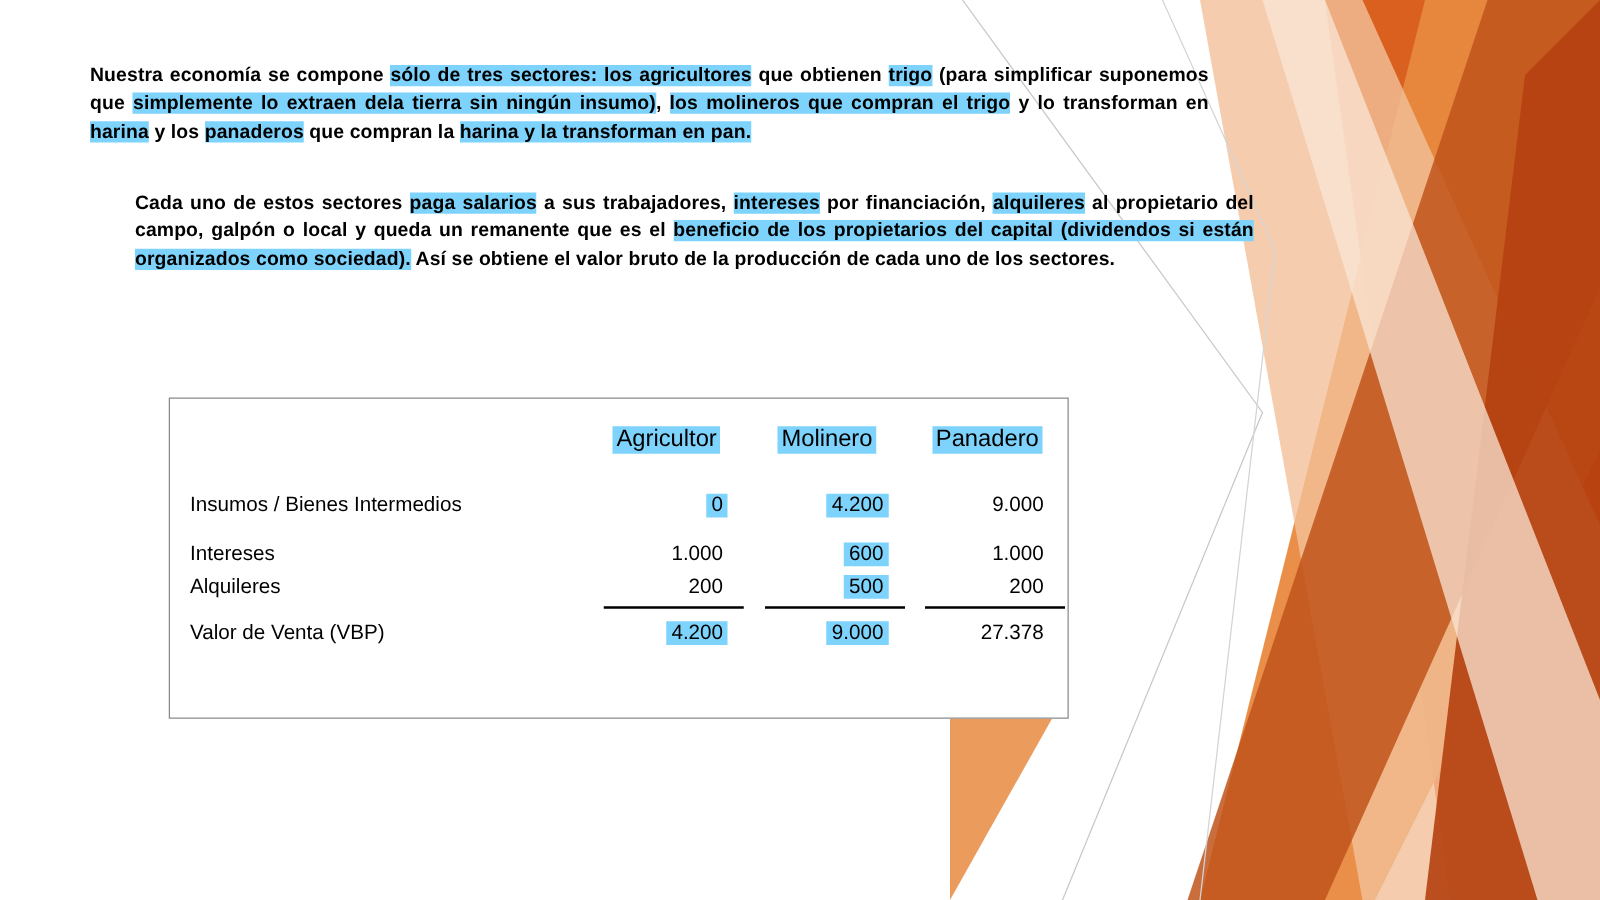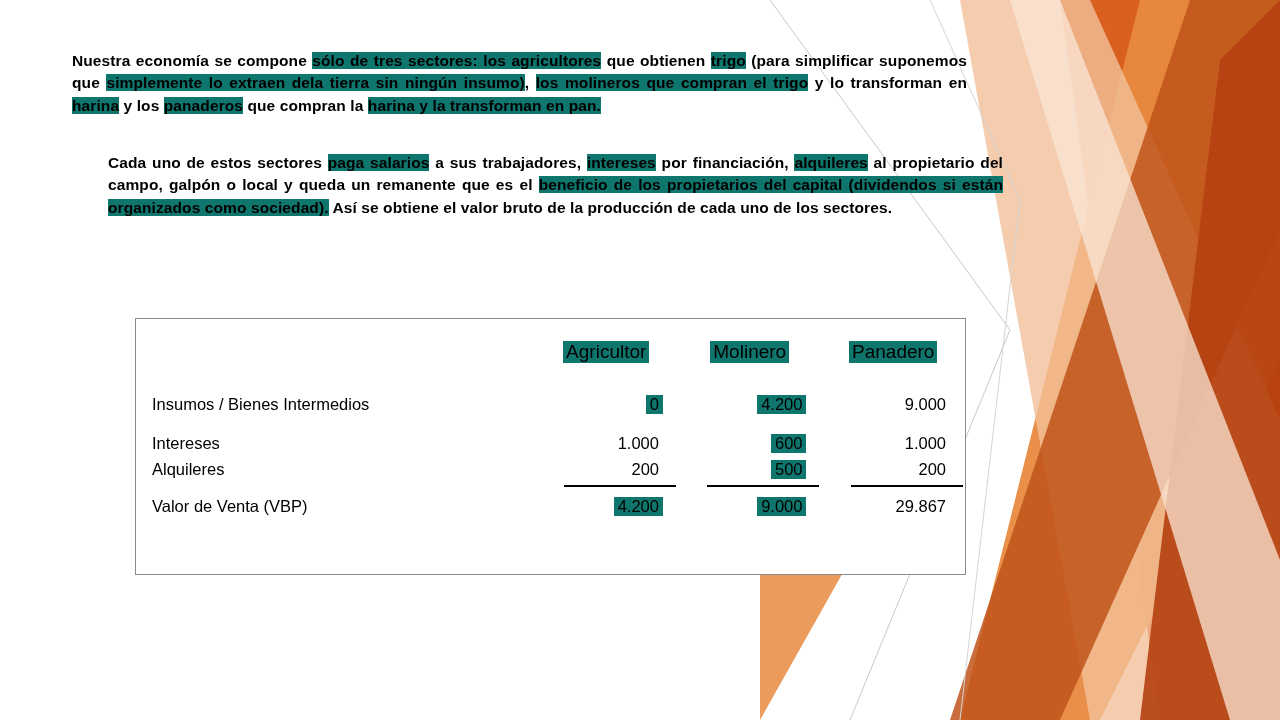--- a/index.html
+++ b/index.html
@@ -41,31 +41,31 @@
     font-size: 15.5px;
     line-height: 22.4px;
     color: #000000;
     text-align: justify;
     letter-spacing: 0.1px;
   }
   .para1 { left: 72px; top: 50px; width: 895px; }
   .para2 { left: 72px; top: 152px; width: 895px; margin-left: 36px; }
 
   .hl {
-    background: #0f766e;
+    background: #7dd3fc;
     box-decoration-break: clone;
     -webkit-box-decoration-break: clone;
   }
 
   
   .table-box {
     position: absolute;
     left: 135px;
     top: 318px;
-    width: 831px;
+    width: 720px;
     height: 257px;
     border: 1px solid #8a8a8a;
     background: #ffffff;
     box-sizing: border-box;
   }
   table.ledger {
     width: 100%;
     border-collapse: collapse;
     font-size: 16.5px;
     color: #000;
@@ -184,19 +184,19 @@
               <div class="rule rule-wide"></div>
             </td>
             <td>
               <div class="rule rule-wide"></div>
             </td>
           </tr>
           <tr class="r-last">
             <td class="col-label">Valor de Venta (VBP)</td>
             <td class="col-num"><span class="num-hl hl">4.200</span></td>
             <td class="col-num"><span class="num-hl hl">9.000</span></td>
-            <td class="col-pan"><span class="num-hl">29.867</span></td>
+            <td class="col-pan"><span class="num-hl">27.378</span></td>
           </tr>
         </tbody>
     </table>
   </div>
 
 </div>
 
 </body></html>

